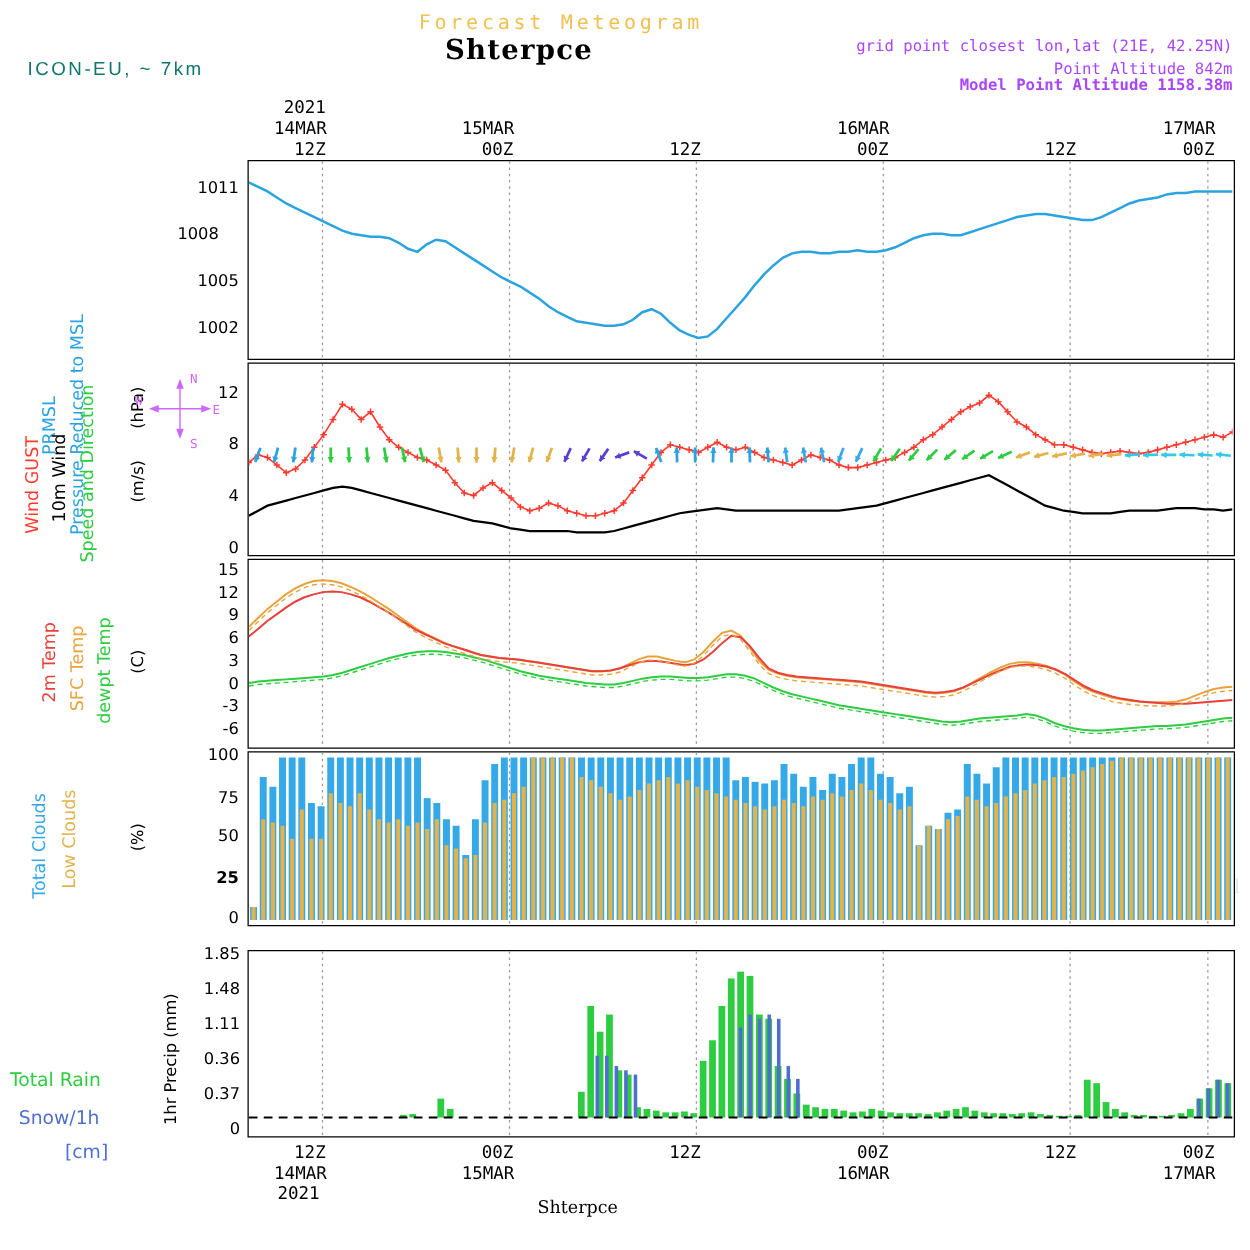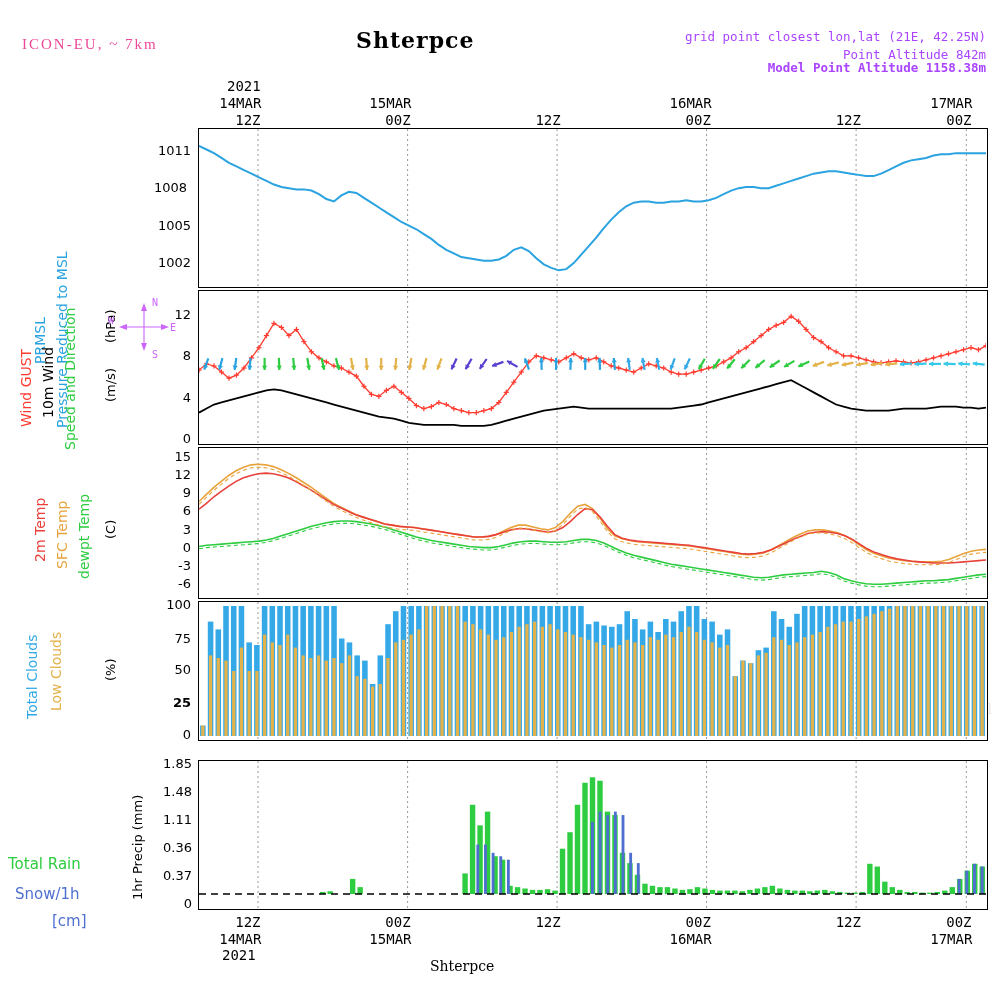--- a/index.html
+++ b/index.html
@@ -1,21 +1,21 @@
 <!DOCTYPE html>
 <html><head>
 <meta charset="utf-8">
 <style>
   html,body{margin:0;padding:0;}
   body{width:1000px;height:1000px;background:#ffffff;font-family:"DejaVu Sans",sans-serif;position:relative;overflow:hidden;}
   .wrap{position:absolute;left:0;top:0;width:1000px;height:1000px;}
   .abs{position:absolute;}
   .ttl-fm{left:335px;top:8px;font-size:16px;color:#f0c050;letter-spacing:3px;font-family:"DejaVu Sans Mono",monospace;}
   .ttl-station{left:356px;top:27px;font-size:22px;font-weight:bold;color:#000;font-family:"DejaVu Serif",serif;letter-spacing:1px;}
-  .ttl-model{left:22px;top:36px;font-size:15px;color:#ec4899;font-family:Liberation Serif, serif;letter-spacing:2px;}
+  .ttl-model{left:22px;top:47px;font-size:15px;color:#0f766e;font-family:Liberation Sans, sans-serif;letter-spacing:2px;}
   .meta{position:absolute;right:14px;text-align:right;font-size:12.5px;color:#aa44ff;font-family:"DejaVu Sans Mono",monospace;}
   .meta1{top:12px;}
   .meta2{top:29px;}
   .meta3{top:47px;}
   .meta4{top:60px;font-weight:bold;}
   .byangel{right:8px;top:700px;font-size:15px;color:#e6e6e6;font-family:"DejaVu Serif",serif;}
 
   .panel{position:absolute;left:198px;border:1.5px solid #000;background:#fff;box-sizing:border-box;}
 
   .ylab{position:absolute;text-align:right;font-size:13px;color:#000;font-family:"DejaVu Sans",sans-serif;white-space:nowrap;}
@@ -24,20 +24,21 @@
   .vtext{position:absolute;transform-origin:0 0;transform:rotate(-90deg);white-space:nowrap;font-size:14px;font-family:"DejaVu Sans",sans-serif;}
   .unit{position:absolute;transform-origin:0 0;transform:rotate(-90deg);white-space:nowrap;font-size:13px;}
   .footer{position:absolute;left:430px;top:958px;font-size:14px;font-family:"DejaVu Serif",serif;color:#000;}
   svg{display:block;}
 </style>
 </head>
 <body>
 
 <div class="wrap">
 
+  <div class="abs ttl-fm">Forecast Meteogram</div>
   <div class="abs ttl-station">Shterpce</div>
   <div class="abs ttl-model">ICON-EU, ~ 7km</div>
   <div class="meta meta2">grid point closest lon,lat (21E, 42.25N)</div>
   <div class="meta meta3">Point Altitude 842m</div>
   <div class="meta meta4">Model Point Altitude 1158.38m</div>
   <div class="abs byangel">by Angel</div>
 
   <div class="abs" style="left:0;top:78px;width:1000px;height:48px;">
     <div class="toptick" style="left:227px;top:0;">2021</div>
     <div id="topticks">
@@ -62,21 +63,21 @@
         <line x1="507.6" y1="0" x2="507.6" y2="157" stroke="#999" stroke-width="1" stroke-dasharray="2,3"></line>
         <line x1="657.1" y1="0" x2="657.1" y2="157" stroke="#999" stroke-width="1" stroke-dasharray="2,3"></line>
         <line x1="767.3" y1="0" x2="767.3" y2="157" stroke="#999" stroke-width="1" stroke-dasharray="2,3"></line>
         <path d="M0.00 16.87 L7.50 20.50 L14.99 24.13 L22.49 28.96 L29.98 33.79 L37.48 37.42 L44.97 41.04 L52.47 44.67 L59.96 48.29 L67.46 51.92 L74.95 55.54 L82.45 57.96 L89.94 59.17 L97.44 60.38 L104.93 60.38 L112.43 61.58 L119.92 65.21 L127.42 70.04 L134.91 72.46 L142.41 66.42 L149.90 62.79 L157.40 64.00 L164.90 68.83 L172.39 73.67 L179.89 78.50 L187.38 83.33 L194.88 88.17 L202.37 93.00 L209.87 96.63 L217.36 100.25 L224.86 105.08 L232.35 109.92 L239.85 115.96 L247.34 120.79 L254.84 124.42 L262.33 128.04 L269.83 129.25 L277.32 130.46 L284.82 131.67 L292.31 131.67 L299.81 130.46 L307.30 126.83 L314.80 120.79 L322.30 118.37 L329.79 122.00 L337.29 129.25 L344.78 135.29 L352.28 138.92 L359.77 141.33 L367.27 140.13 L374.76 134.08 L382.26 125.62 L389.75 117.17 L397.25 108.71 L404.74 99.04 L412.24 90.58 L419.73 83.33 L427.23 77.29 L434.72 73.67 L442.22 72.46 L449.71 72.46 L457.21 73.67 L464.70 73.67 L472.20 72.46 L479.70 72.46 L487.19 71.25 L494.69 72.46 L502.18 72.46 L509.68 71.25 L517.17 68.83 L524.67 65.21 L532.16 61.58 L539.66 59.17 L547.15 57.96 L554.65 57.96 L562.14 59.17 L569.64 59.17 L577.13 56.75 L584.63 54.33 L592.12 51.92 L599.62 49.50 L607.11 47.08 L614.61 44.67 L622.10 43.46 L629.60 42.25 L637.10 42.25 L644.59 43.46 L652.09 44.67 L659.58 45.87 L667.08 47.08 L674.57 47.08 L682.07 44.67 L689.56 41.04 L697.06 37.42 L704.55 33.79 L712.05 31.38 L719.54 30.17 L727.04 28.96 L734.53 26.54 L742.03 25.33 L749.52 25.33 L757.02 24.13 L764.51 24.13 L772.01 24.13 L779.50 24.13 L787.00 24.13 " fill="none" stroke="#2aa3e0" stroke-width="2"></path>
       </svg>
   </div>
   <div class="abs" style="left:140px;top:128px;width:55px;height:160px;">
     <div id="yl-prmsl">
         <div class="ylab" style="right: 4px; top: 127.25px;">1002</div>
         <div class="ylab" style="right: 4px; top: 89.75px;">1005</div>
-        <div class="ylab" style="right: 8px; top: 52.25px;">1008</div>
+        <div class="ylab" style="right: 20px; top: 52.25px;">1008</div>
         <div class="ylab" style="right: 4px; top: 14.75px;">1011</div>
       </div>
   </div>
   <div class="abs" style="left:0;top:128px;width:140px;height:160px;">
     <div class="vtext" style="left:32px;top:236px;color:#2aa3e0;">PRMSL</div>
     <div class="vtext" style="left:54px;top:300px;color:#2aa3e0;">Pressure Reduced to MSL</div>
     <div class="unit" style="left:103px;top:215px;color:#000;">(hPa)</div>
   </div>
 
   <div class="panel" style="top:290px;width:790px;height:155px;">

